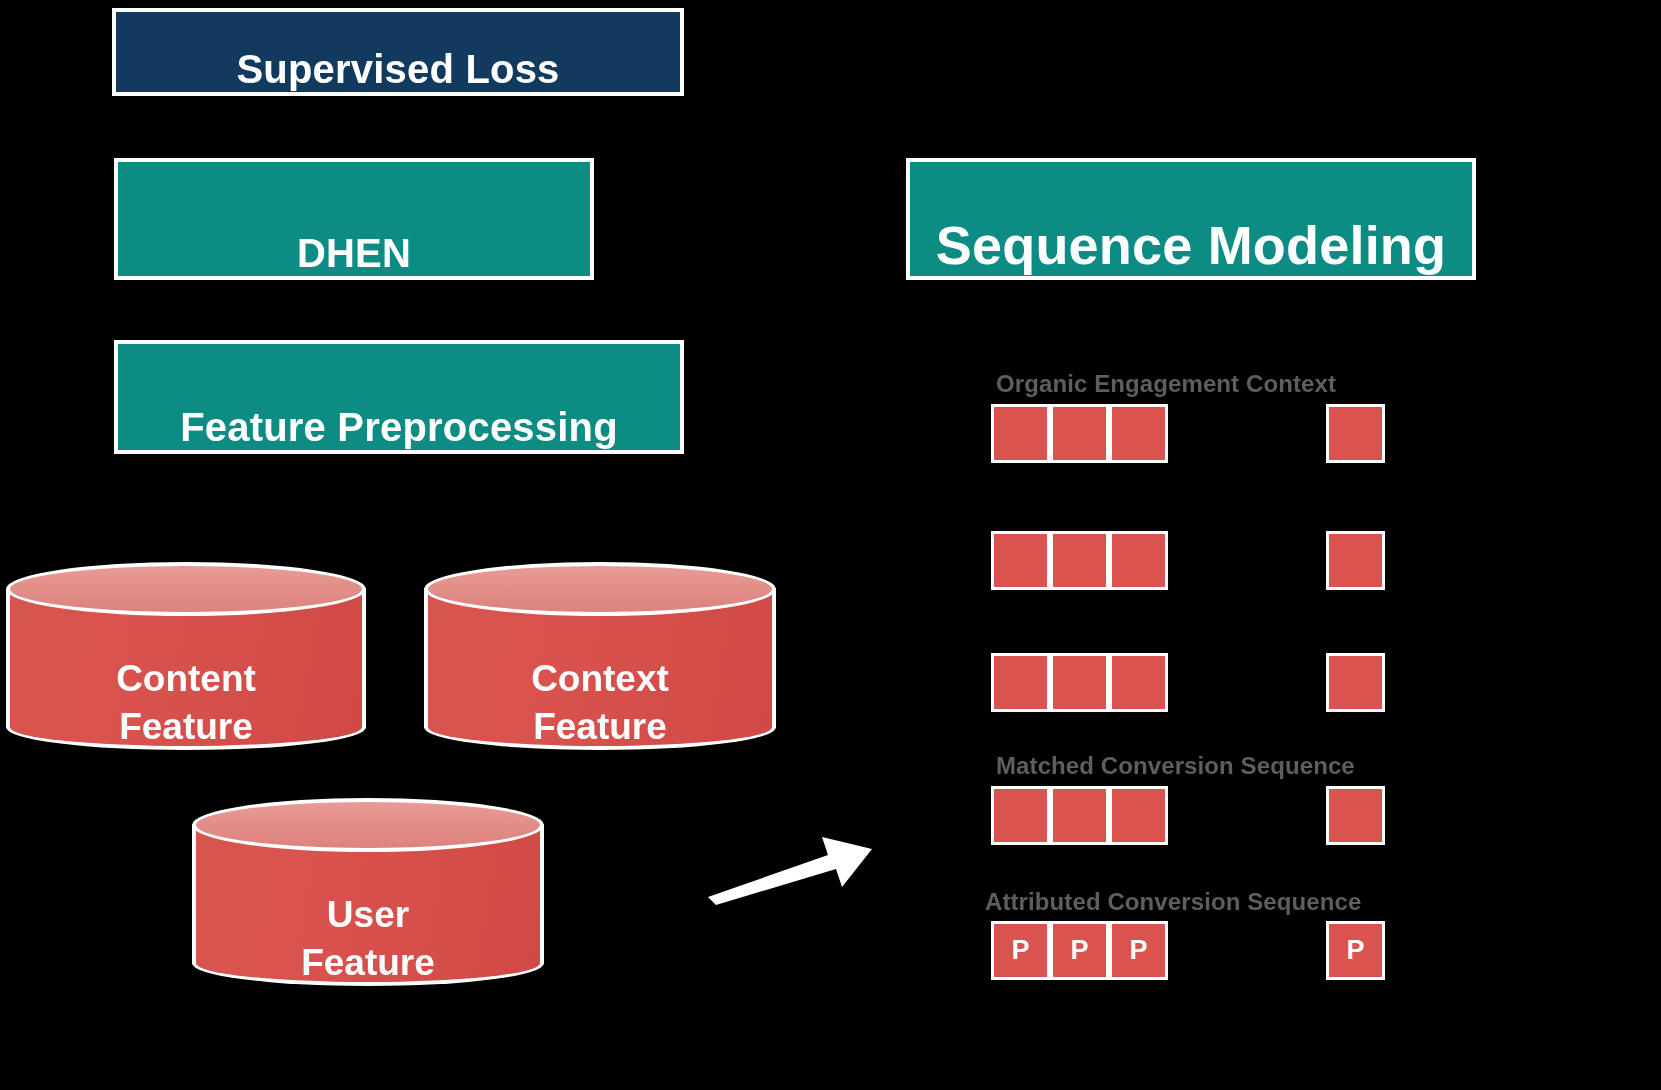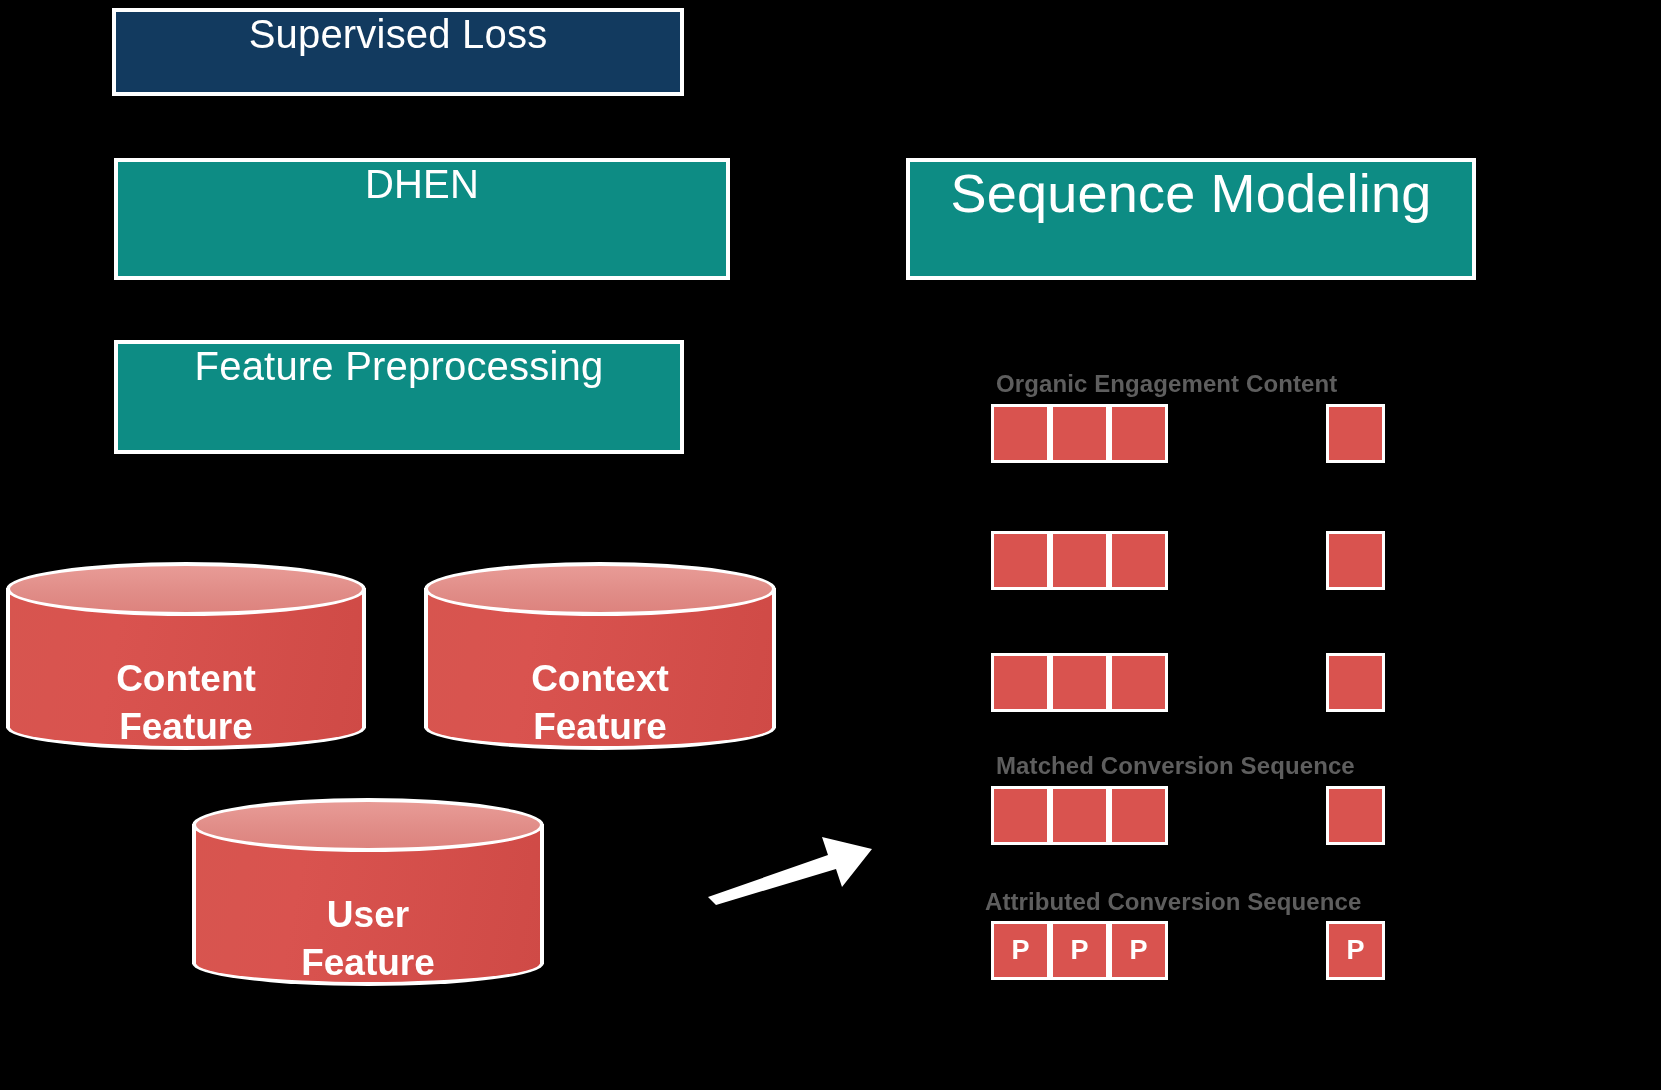--- a/index.html
+++ b/index.html
@@ -17,25 +17,25 @@
     background: #000000;
     overflow: hidden;
   }
 
   
   .node { position: absolute; box-sizing: border-box; }
 
   
   .box {
     display: flex;
-    align-items: flex-start;
+    align-items: flex-end;
     justify-content: center;
     text-align: center;
     color: #ffffff;
-    font-weight: normal;
+    font-weight: bold;
     border: 4px solid #ffffff;
     letter-spacing: 0.2px;
   }
   .box-loss {
     background: #123A5F;
   }
   .box-stage {
     background: #0D8C84;
   }
 
@@ -137,21 +137,21 @@
 </style>
 </head>
 <body>
 
 <div id="canvas">
 
   <div class="node box box-loss" style="left:112px; top:8px; width:572px; height:88px; font-size:40px;">
     <span>Supervised Loss</span>
   </div>
 
-  <div class="node box box-stage" style="left:114px; top:158px; width:616px; height:122px; font-size:40px;">
+  <div class="node box box-stage" style="left:114px; top:158px; width:480px; height:122px; font-size:40px;">
     <span>DHEN</span>
   </div>
 
   <div class="node box box-stage" style="left:114px; top:340px; width:570px; height:114px; font-size:40px;">
     <span>Feature Preprocessing</span>
   </div>
 
   <div class="cyl" style="left:6px; top:562px; width:360px; height:188px;">
     <div class="cyl-body"></div>
     <div class="cyl-top"></div>
@@ -183,21 +183,21 @@
     <svg viewBox="0 0 180 90" width="180" height="90">
       <polygon points="8,82 128,40 122,22 172,34 142,72 136,54 16,90" fill="#ffffff"></polygon>
     </svg>
   </div>
 
 
   <div class="node box box-stage" style="left:906px; top:158px; width:570px; height:122px; font-size:54px;">
     <span>Sequence Modeling</span>
   </div>
 
-  <div class="seq-label" style="left:996px; top:370px;">Organic Engagement Content</div>
+  <div class="seq-label" style="left:996px; top:370px;">Organic Engagement Context</div>
   <div class="seq-group" style="left:991px; top:404px;">
     <div class="seq-cell"></div>
     <div class="seq-cell"></div>
     <div class="seq-cell"></div>
   </div>
   <div class="seq-single" style="left:1326px; top:404px;"></div>
 
   <div class="seq-group" style="left:991px; top:531px;">
     <div class="seq-cell"></div>
     <div class="seq-cell"></div>

